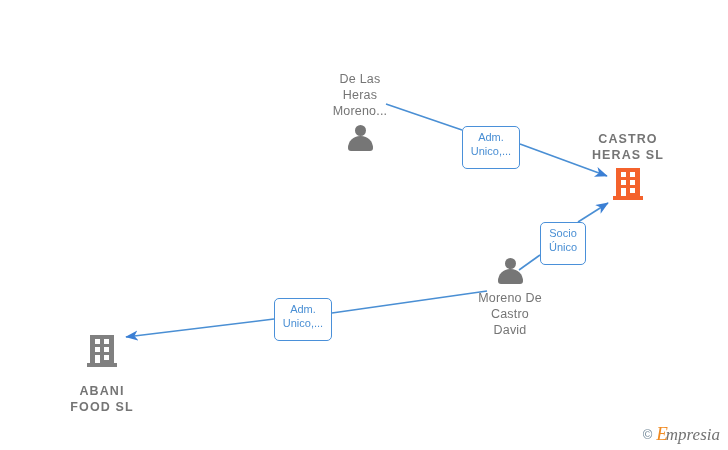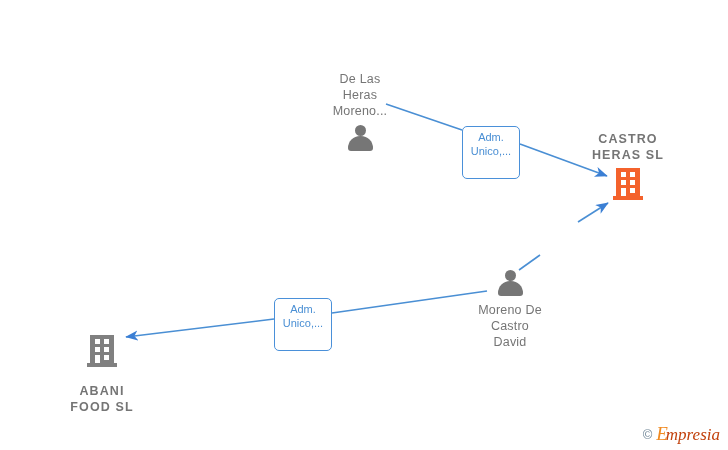--- a/index.html
+++ b/index.html
@@ -114,21 +114,21 @@
   
   .rel-box {
     position: absolute;
     border: 1.4px solid #4a90d9;
     border-radius: 5px;
     background: #ffffff;
     color: #4a8fd4;
     font-size: 11px;
     line-height: 14px;
     text-align: center;
-    padding: 3px 6px 20px 6px;
+    padding: 3px 6px 10px 6px;
     white-space: pre-line;
     box-sizing: border-box;
   }
 
   
   #watermark {
     position: absolute;
     right: 8px;
     bottom: 6px;
     display: flex;
@@ -141,21 +141,21 @@
     font-family: "Liberation Sans", sans-serif;
   }
   #watermark .brand-e {
     color: #f08a21;
     font-family: "Liberation Serif", serif;
     font-style: italic;
     font-size: 19px;
     line-height: 19px;
   }
   #watermark .brand-rest {
-    color: #c2410c;
+    color: #737373;
     font-family: "Liberation Serif", serif;
     font-style: italic;
     font-size: 17px;
     line-height: 19px;
     margin-left: -2px;
   }
 </style>
 </head>
 <body>
 
@@ -199,21 +199,21 @@
       <div class="win" style="left:8px;  top:4px;"></div>
       <div class="win" style="left:17px; top:4px;"></div>
       <div class="win" style="left:8px;  top:12px;"></div>
       <div class="win" style="left:17px; top:12px;"></div>
       <div class="door" style="left:8px;  top:20px;"></div>
       <div class="win" style="left:17px; top:20px;"></div>
       <div class="base"></div>
     </div>
   </div>
 
-  <div class="node" style="left:450px; top:270px; width:120px;">
+  <div class="node" style="left:450px; top:258px; width:120px;">
     <div class="person-icon">
       <div class="head"></div>
       <div class="body"></div>
     </div>
     <div class="node-label" style="margin-top:6px;">Moreno De
 Castro
 David</div>
   </div>
 
   <div class="node" style="left:42px; top:335px; width:120px;">
@@ -227,20 +227,22 @@
       <div class="win" style="left:17px; top:20px;"></div>
       <div class="base"></div>
     </div>
     <div class="company-label" style="margin-top:16px;">ABANI
 FOOD  SL</div>
   </div>
 
   <div class="rel-box" style="left:462px; top:126px; width:58px;">Adm.
 Unico,...</div>
 
+  <div class="rel-box" style="left:540px; top:222px; width:46px;">Socio
+Único</div>
 
   <div class="rel-box" style="left:274px; top:298px; width:58px;">Adm.
 Unico,...</div>
 
   <div id="watermark">
     <span class="copy">©</span>
     <span><span class="brand-e">E</span><span class="brand-rest">mpresia</span></span>
   </div>
 
 </div>

